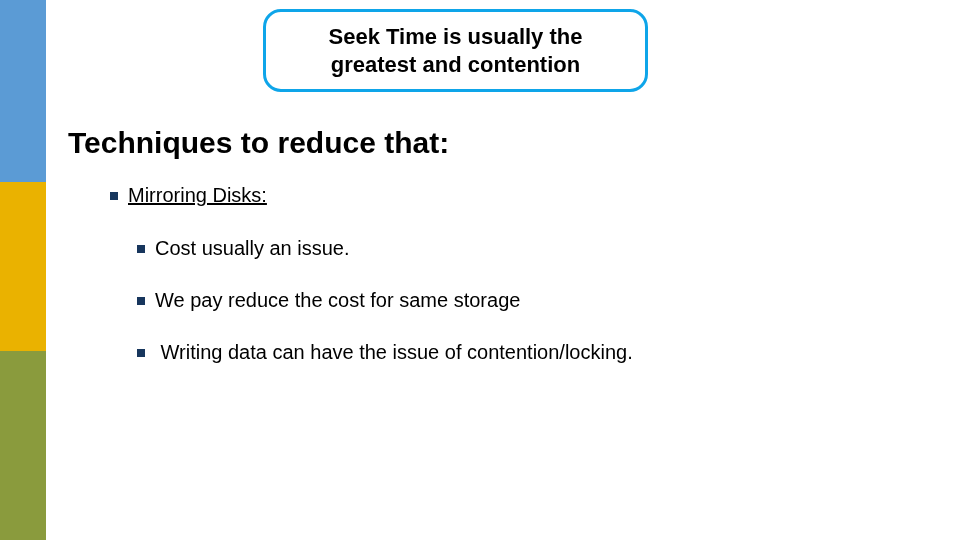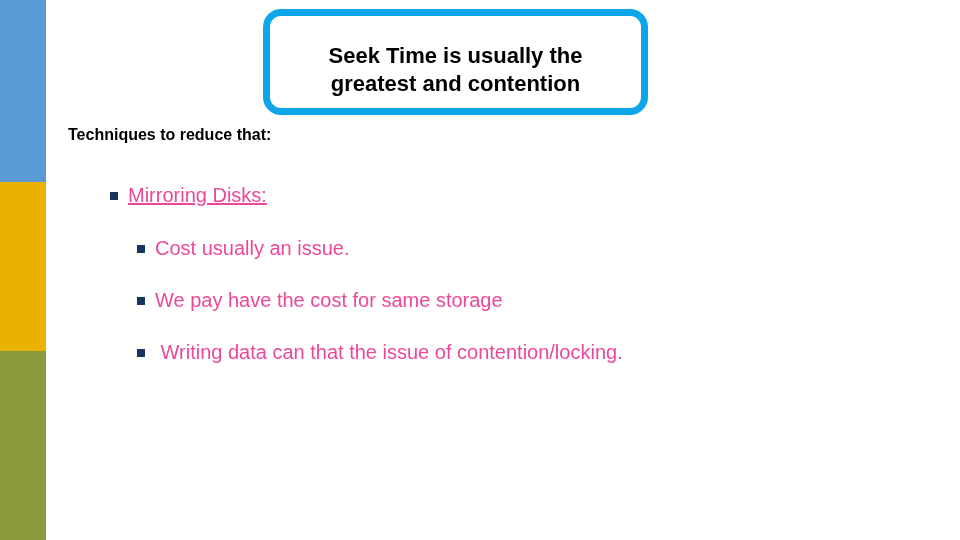--- a/index.html
+++ b/index.html
@@ -11,41 +11,41 @@
   .strip-blue  { top: 0;    height: 182px; background: #5b9bd5; }
   .strip-gold  { top: 182px; height: 169px; background: #eab200; }
   .strip-olive { top: 351px; height: 189px; background: #8a9b3d; }
 
   
   .callout {
     position: absolute;
     top: 9px;
     left: 263px;
     width: 385px;
-    border: 7px solid #0ea5e9;
+    border: 3px solid #0ea5e9;
     border-radius: 18px;
     text-align: center;
-    padding: 26px 10px 10px;
+    padding: 11px 10px 10px;
     line-height: 1.28;
   }
   .callout span { font-weight: 700; font-size: 22px; color: #000; }
 
   .section-title {
     position: absolute;
     top: 126px;
     left: 68px;
     font-weight: 700;
-    font-size: 16px;
+    font-size: 30px;
     color: #000;
   }
 
   .item {
     position: absolute;
     font-size: 20px;
-    color: #ec4899;
+    color: #000000;
   }
   .bullet {
     display: inline-block;
     width: 8px; height: 8px;
     background: #17365d;
     margin-right: 10px;
     vertical-align: 2px;
   }
   .underline { text-decoration: underline; }
 
@@ -73,20 +73,20 @@
 
   <div class="item l1">
     <span class="bullet"></span><span class="underline">Mirroring Disks:</span>
   </div>
 
   <div class="item l2">
     <span class="bullet"></span><span>Cost usually an issue.</span>
   </div>
 
   <div class="item l3">
-    <span class="bullet"></span><span>We pay have the cost for same storage</span>
+    <span class="bullet"></span><span>We pay reduce the cost for same storage</span>
   </div>
 
   <div class="item l4">
-    <span class="bullet"></span><span> Writing data can that the issue of contention/locking.</span>
+    <span class="bullet"></span><span> Writing data can have the issue of contention/locking.</span>
   </div>
 
 </div>
 
 </body></html>

